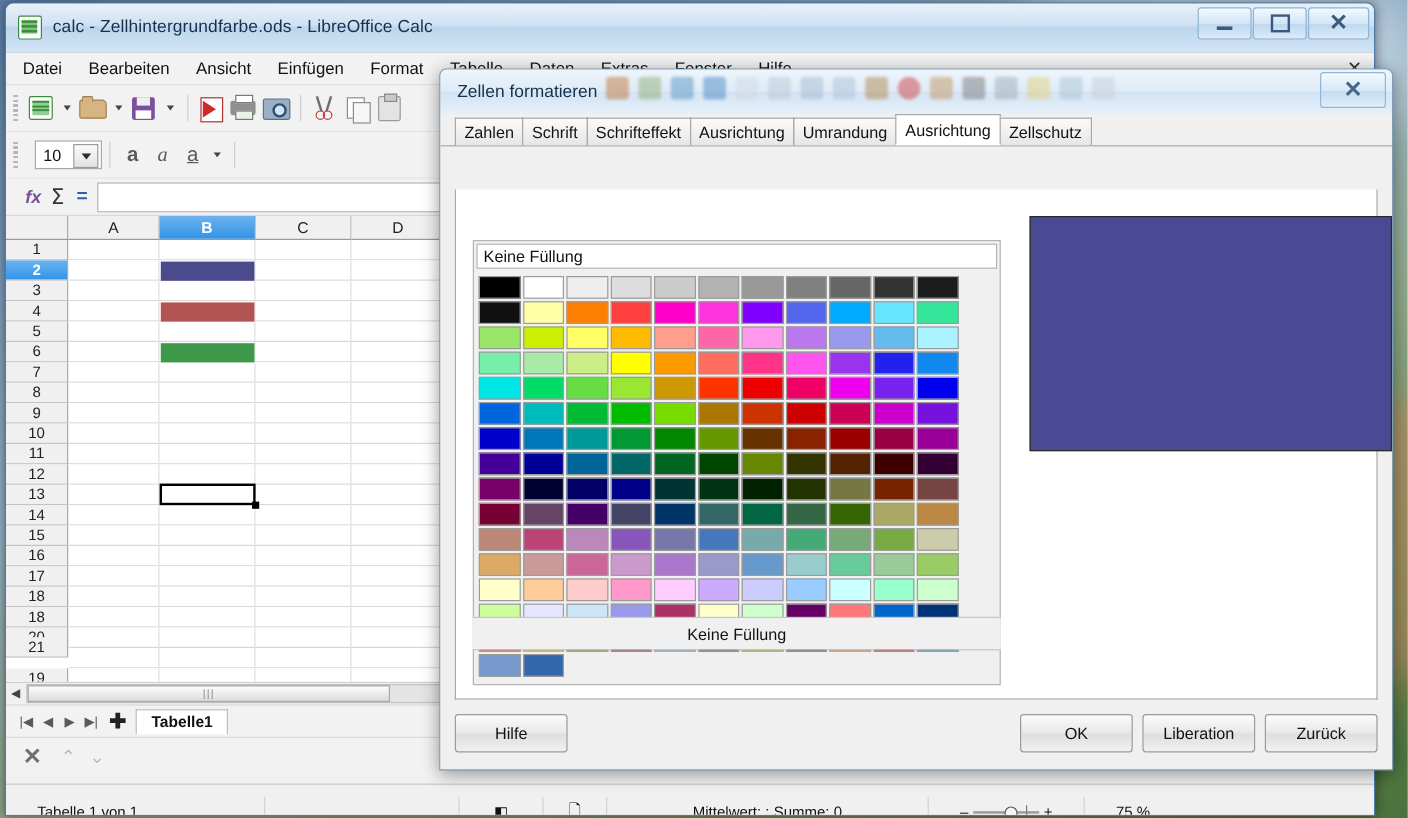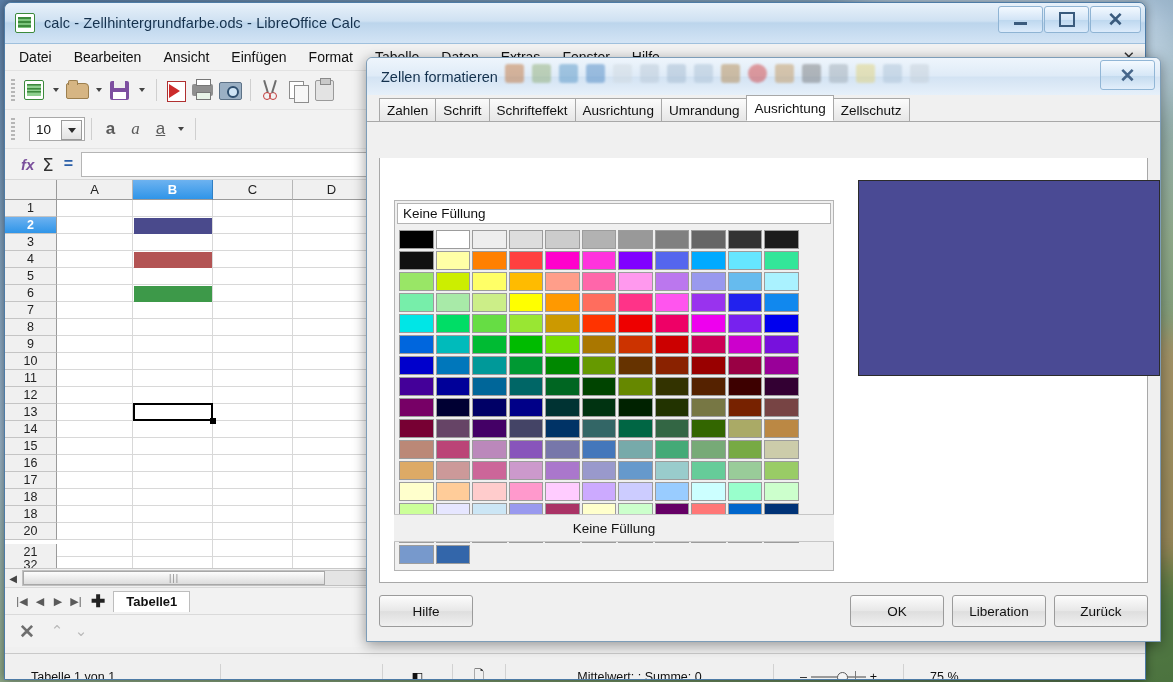--- a/index.html
+++ b/index.html
@@ -309,22 +309,22 @@
         <div class="rowhead" style="top: 190px;">11</div>
         <div class="rowhead" style="top: 207px;">12</div>
         <div class="rowhead" style="top: 224px;">13</div>
         <div class="rowhead" style="top: 241px;">14</div>
         <div class="rowhead" style="top: 258px;">15</div>
         <div class="rowhead" style="top: 275px;">16</div>
         <div class="rowhead" style="top: 292px;">17</div>
         <div class="rowhead" style="top: 309px;">18</div>
         <div class="rowhead" style="top: 326px;">18</div>
         <div class="rowhead" style="top: 343px;">20</div>
-        <div class="rowhead" style="top: 364px;">21</div>
-        <div class="rowhead" style="top: 377px;">32</div>
+        <div class="rowhead" style="top: 351px;">21</div>
+        <div class="rowhead" style="top: 377px;">19</div>
       </div>
     <div id="cells">
         <div class="gridcell" style="left: 52px; top: 20px; width: 76px;"></div>
         <div class="gridcell" style="left: 128px; top: 20px; width: 80px;"></div>
         <div class="gridcell" style="left: 208px; top: 20px; width: 80px;"></div>
         <div class="gridcell" style="left: 288px; top: 20px; width: 78px;"></div>
         <div class="gridcell" style="left: 52px; top: 37px; width: 76px;"></div>
         <div class="gridcell" style="left: 128px; top: 37px; width: 80px;"></div>
         <div class="gridcell" style="left: 208px; top: 37px; width: 80px;"></div>
         <div class="gridcell" style="left: 288px; top: 37px; width: 78px;"></div>

